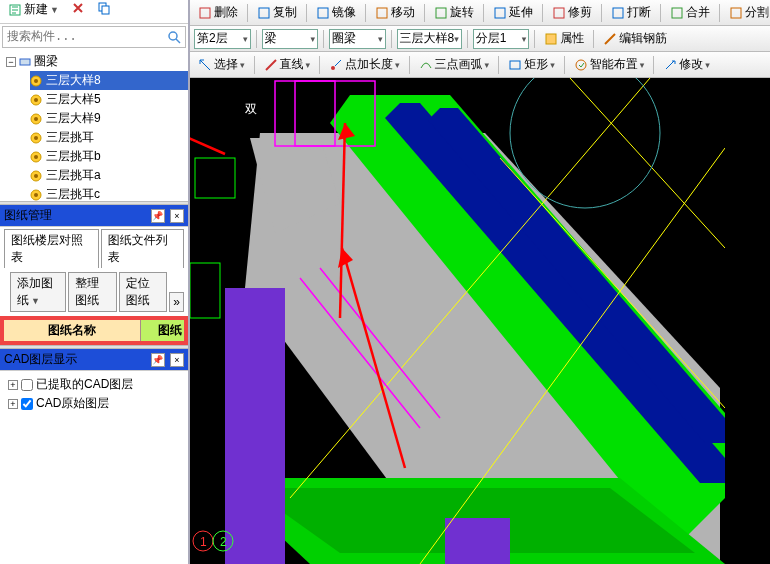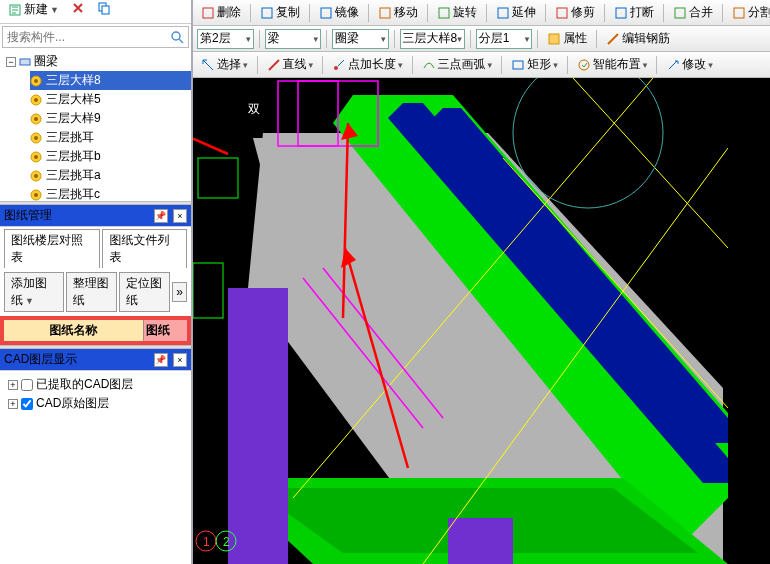--- a/index.html
+++ b/index.html
@@ -9,47 +9,47 @@
 .right-panel { flex: 1; height: 100%; display: flex; flex-direction: column; background: #eee; position: relative; }
 
 
 .top-tb { height: 24px; display: flex; align-items: flex-start; gap: 4px; padding: 0 4px; border-bottom: 1px solid #ccc; }
 .tb-btn { display: inline-flex; align-items: center; gap: 2px; padding: 1px 4px; cursor: pointer; }
 .ico { width: 14px; height: 14px; display: inline-block; }
 .dd { font-size: 9px; color: #555; }
 
 
 .search-row { display: flex; align-items: center; border: 1px solid #bbb; margin: 2px; }
-.search-row input { flex: 1; border: none; outline: none; padding: 3px 4px; color: #0f766e; }
+.search-row input { flex: 1; border: none; outline: none; padding: 3px 4px; color: #0f766e; font-family: Liberation Mono, monospace; }
 .search-btn { width: 22px; height: 20px; display: flex; align-items: center; justify-content: center; color: #5aa0e0; cursor: pointer; }
 
 
 .tree { flex: 1; overflow: auto; padding: 2px 0 2px 6px; position: relative; }
 .tree-root { display: flex; align-items: center; gap: 3px; padding: 1px 0; }
 .tree-toggle { width: 10px; height: 10px; border: 1px solid #888; font-size: 9px; line-height: 8px; text-align: center; cursor: pointer; background: #fff; }
 .node-icon { width: 12px; height: 12px; }
 .tree-root-label { color: #000; }
 .tree-children { margin-left: 24px; }
 .tree-item { display: flex; align-items: center; gap: 4px; padding: 1px 0; cursor: pointer; }
 .tree-item.selected { background: #3366cc; color: #fff; }
 .tree-item .leaf-icon { width: 12px; height: 12px; }
 .splitter-h { height: 4px; background: #e0e0e0; border-top: 1px solid #bbb; border-bottom: 1px solid #bbb; cursor: row-resize; }
 
 
 .panel-title { display: flex; align-items: center; justify-content: space-between; padding: 2px 4px; background: #1d4ed8; border-bottom: 1px solid #ccc; }
 .panel-title .title-btns span { width: 14px; height: 14px; display: inline-block; border: 1px solid #999; font-size: 9px; line-height: 12px; text-align: center; margin-left: 2px; cursor: pointer; background:#fff;}
 .tabs { display: flex; padding: 2px 4px 0 4px; gap: 2px; }
 .tab { border: 1px solid #999; border-bottom: none; padding: 2px 6px; background: #fff; cursor: pointer; }
-.btn-row { display: flex; gap: 2px; padding: 4px; align-items: center; }
+.btn-row { display: flex; gap: 2px; padding: 4px; align-items: flex-end; margin-left: 6px; }
 .btn { border: 1px solid #999; padding: 2px 6px; background: #f4f4f4; cursor: pointer; }
 .btn .dd { margin-left: 2px; }
 .more { border: 1px solid #999; padding: 2px 3px; cursor: pointer; background: #f4f4f4; }
 .dwg-header { display: flex; margin: 0 0; border: 4px solid #ef4444; background: #ffe7b0; font-weight: bold; }
 .dwg-header span:first-child { flex: 1; text-align: center; padding: 2px; }
-.dwg-header span:last-child { width: 44px; text-align: left; border-left: 1px solid #a88; padding: 2px; background: #fca5a5; }
+.dwg-header span:last-child { width: 44px; text-align: right; border-left: 1px solid #a88; padding: 2px; background: #bef264; }
 
 
 .cad-tree { padding: 4px 4px 4px 8px; }
 .cad-row { display: flex; align-items: center; gap: 3px; padding: 1px 0; }
 .expand { width: 10px; height: 10px; border: 1px solid #888; font-size: 9px; line-height: 8px; text-align: center; cursor: pointer; background: #fff; }
 .chk { width: 12px; height: 12px; }
 
 
 .r-toolbar { height: 26px; display: flex; align-items: center; gap: 2px; padding: 0 4px; background: linear-gradient(#fdfdfd,#e8e8e8); border-bottom: 1px solid #bbb; overflow: hidden; white-space: nowrap; }
 .r-toolbar .sep { width: 1px; height: 18px; background: #bbb; margin: 0 3px; }

